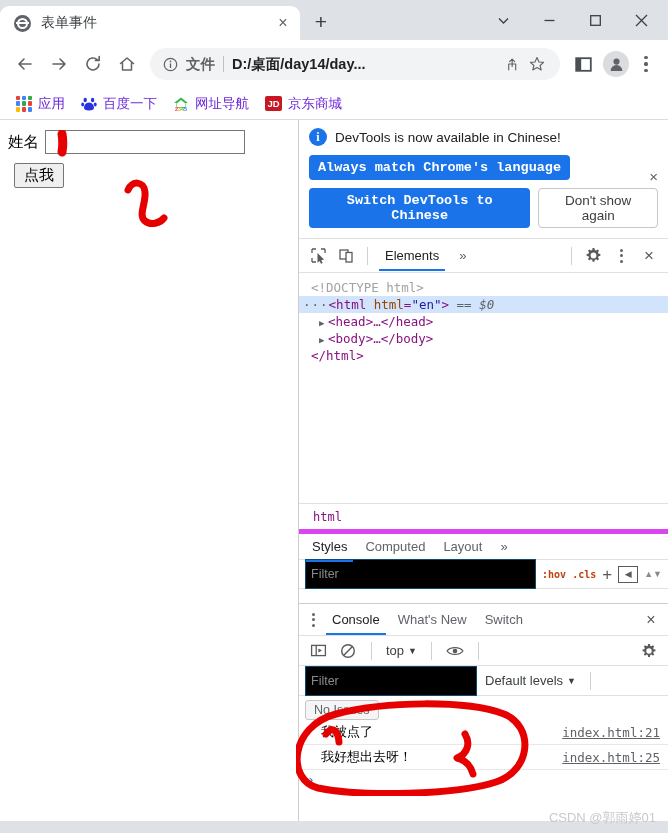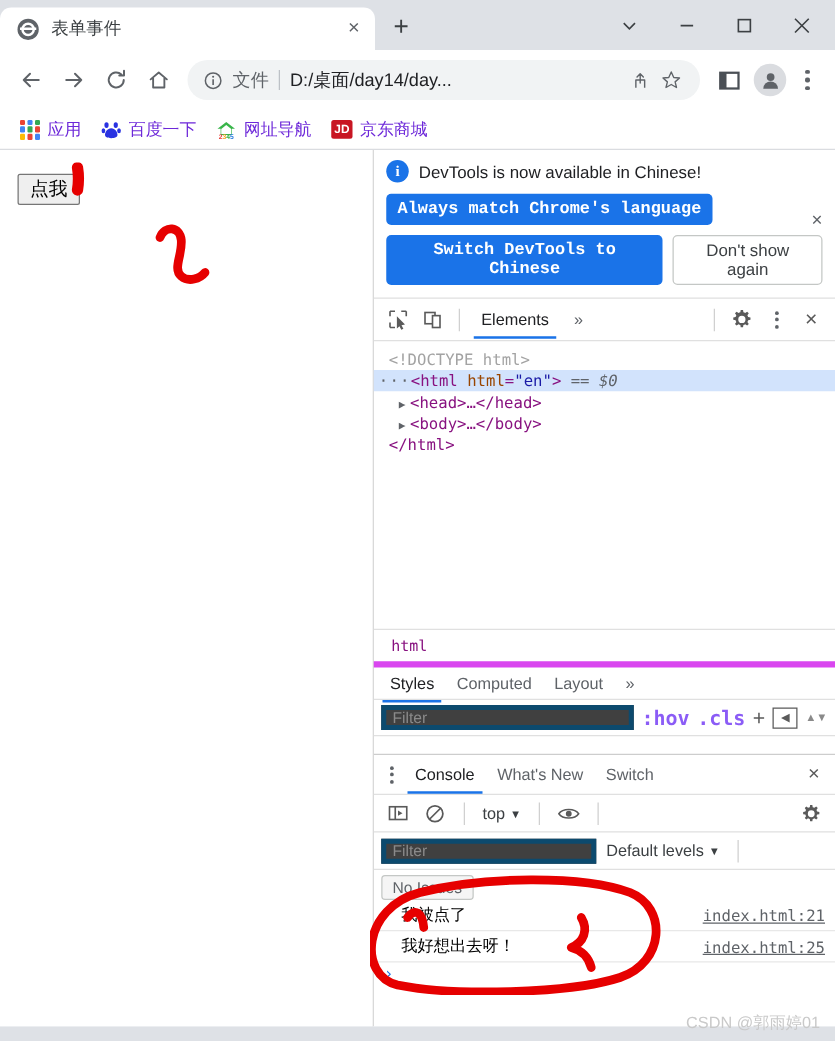--- a/index.html
+++ b/index.html
@@ -33,21 +33,21 @@
   }
   .newtab{
     width:34px;height:34px;display:flex;align-items:center;justify-content:center;
     color:#3c4043;font-size:21px;line-height:1;margin-left:4px;margin-bottom:2px;
   }
   .wincontrols{margin-left:auto;display:flex;align-items:center;height:40px;padding-right:4px;}
   .wc{width:46px;height:34px;display:flex;align-items:center;justify-content:center;color:#3c4043;}
   .wc svg{display:block;}
 
   
-  .toolbar{height:48px;background:#fff;display:flex;align-items:center;padding:0 8px;box-sizing:border-box;}
+  .toolbar{height:48px;background:#fff;display:flex;align-items:center;padding:0 8px;box-sizing:border-box;font-weight:bold;}
   .navbtn{width:34px;height:34px;display:flex;align-items:center;justify-content:center;color:#5f6368;flex:0 0 auto;}
   .omnibox{
     flex:1;height:32px;background:#f1f3f4;border-radius:16px;display:flex;align-items:center;
     padding:0 10px;box-sizing:border-box;margin:0 6px;min-width:0;
   }
   .omni-info{width:20px;height:20px;flex:0 0 auto;color:#5f6368;display:flex;align-items:center;justify-content:center;}
   .omni-scheme{font-size:14.5px;color:#5f6368;margin-left:6px;white-space:nowrap;}
   .omni-sep{width:1px;height:16px;background:#bdc1c6;margin:0 8px;flex:0 0 auto;}
   .omni-url{font-size:14.5px;color:#202124;white-space:nowrap;overflow:hidden;flex:1;min-width:0;}
   .omni-icon{width:26px;height:26px;display:flex;align-items:center;justify-content:center;color:#5f6368;flex:0 0 auto;}
@@ -112,23 +112,23 @@
   .dollar{color:#5f6368;font-style:italic;}
   .tri{display:inline-block;width:9px;color:#5f6368;font-size:9px;}
   .ellip{color:#5f6368;letter-spacing:1px;}
 
   .crumb{height:26px;border-top:1px solid #e0e0e0;display:flex;align-items:center;padding:0 6px;box-sizing:border-box;}
   .crumb-item{font-size:12px;color:#881280;font-family:"DejaVu Sans Mono",monospace;background:#fff;padding:3px 8px;}
 
   .styles-tabs{height:30px;display:flex;align-items:center;border-top:5px solid #d946ef;padding:0 4px;box-sizing:border-box;}
   .styles-filter{height:30px;display:flex;align-items:center;padding:0 6px;box-sizing:border-box;gap:6px;
     border-bottom:1px solid #e0e0e0;border-top:1px solid #e0e0e0;}
-  .filter-box{flex:1;height:20px;border:4px solid #0c4a6e;background:#404040;display:flex;align-items:center;padding:0 5px;
+  .filter-box{flex:1;height:30px;border:1px solid #0c4a6e;background:#000000;display:flex;align-items:center;padding:0 5px;
     box-sizing:border-box;font-size:12.5px;color:#8a8a8a;min-width:0;}
-  .mono-small{font-family:"DejaVu Sans Mono",monospace;font-size:16px;color:#8b5cf6;font-weight:bold;}
+  .mono-small{font-family:"DejaVu Sans Mono",monospace;font-size:10px;color:#c2410c;font-weight:bold;}
   .plus-ctl{font-size:17px;color:#5a5a5a;line-height:1;}
   .sidebar-toggle{width:20px;height:17px;border:1.5px solid #5a5a5a;display:flex;align-items:center;justify-content:center;
     font-size:9px;color:#5a5a5a;box-sizing:border-box;}
   .arrows{display:flex;flex-direction:column;align-items:center;gap:2px;color:#8a8a8a;font-size:9px;line-height:1;}
   .styles-body{height:14px;}
 
   .drawer{border-top:1px solid #cdcdcd;display:flex;flex-direction:column;flex:1;min-height:0;}
   .drawer-tabs{height:32px;display:flex;align-items:center;padding:0 4px;box-sizing:border-box;border-bottom:1px solid #e0e0e0;}
   .drawer-dots{width:20px;display:flex;flex-direction:column;align-items:center;gap:2.5px;}
   .drawer-dots i{width:3px;height:3px;border-radius:50%;background:#5f6368;display:block;}
@@ -295,20 +295,24 @@
     </div>
     <div class="bm">
       <span class="ico-jd">JD</span>
       <span class="bm-label">京东商城</span>
     </div>
   </div>
 
   <div class="content">
 
     <div class="page">
+      <div class="formrow">
+        <span class="formlabel">姓名</span>
+        <input class="txtinput" type="text" placeholder="" style="">
+      </div>
       <button class="btn-click">点我</button>
 
       
       <svg class="ink" style="left:55px;top:10px;width:20px;height:28px">
         <path d="M7 4 C8 10 8 16 7 22" stroke-width="9"></path>
       </svg>
       
       <svg class="ink" style="left:118px;top:55px;width:70px;height:65px">
         <path d="M10 15 C14 5 26 6 27 17 C28 29 20 40 27 46 C33 51 42 48 46 43" stroke-width="7"></path>
       </svg>

